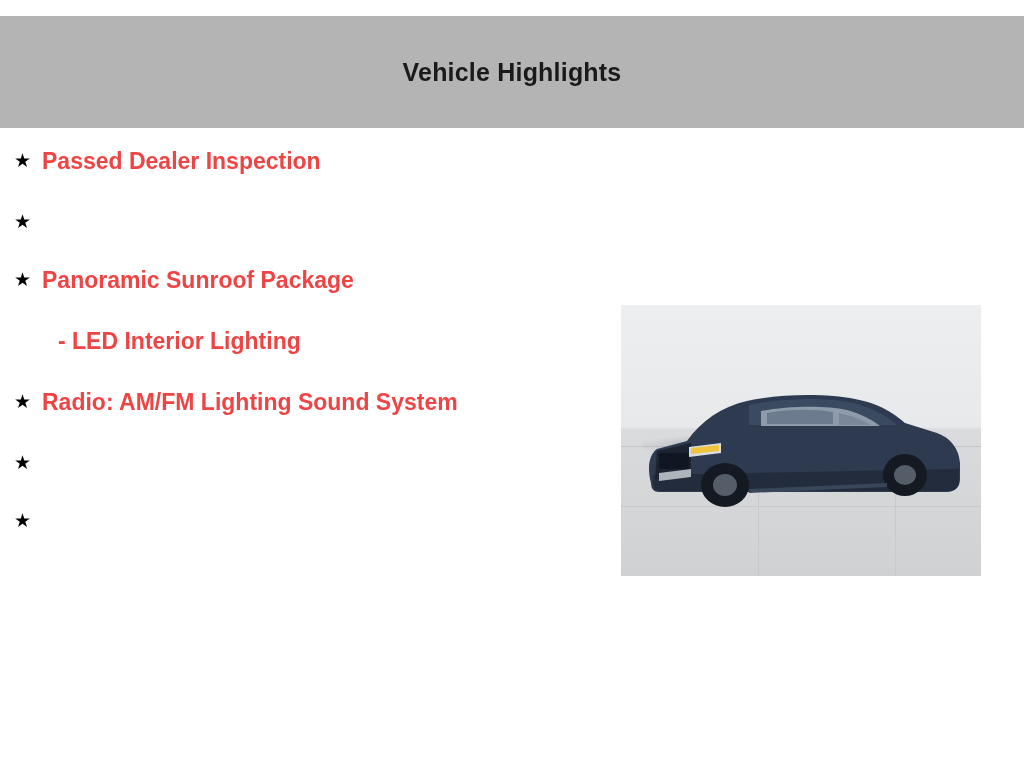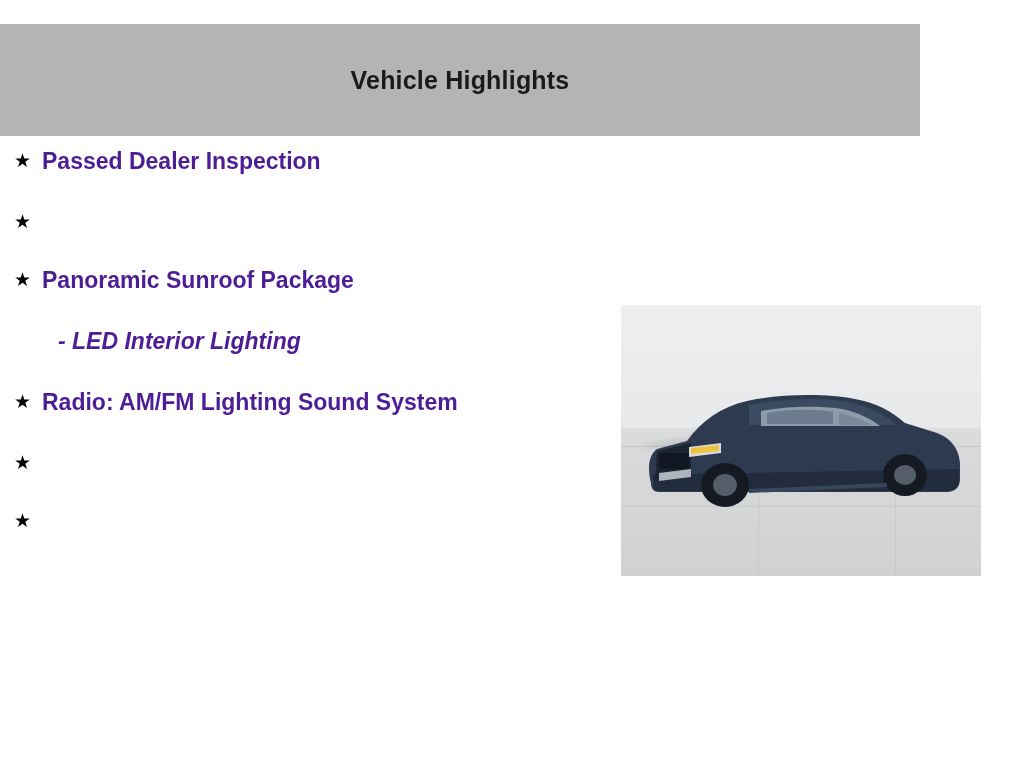--- a/index.html
+++ b/index.html
@@ -15,22 +15,22 @@
   }
   .page {
     position: relative;
     width: 1024px;
     height: 768px;
     background: #ffffff;
   }
   .header-bar {
     position: absolute;
     left: 0;
-    top: 24px;
-    width: 920px;
+    top: 16px;
+    width: 1024px;
     height: 112px;
     background: #b4b4b4;
     display: flex;
     align-items: center;
     justify-content: center;
   }
   .header-title {
     font-size: 25px;
     font-weight: bold;
     color: #1a1a1a;
@@ -60,32 +60,31 @@
     font-size: 19px;
     line-height: 30px;
     color: #000000;
     text-align: left;
     padding-top: 2px;
   }
   .item-text {
     font-size: 23px;
     font-weight: bold;
     line-height: 35px;
-    color: #4c1d95;
+    color: #ef4444;
     max-width: 510px;
   }
   .item.sub {
     margin-bottom: 26px;
   }
   .item.sub .bullet {
     visibility: hidden;
   }
   .item.sub .item-text {
     padding-left: 16px;
-    font-style: italic;
   }
   .vehicle-image {
     position: absolute;
     left: 621px;
     top: 183px;
     width: 360px;
     height: 271px;
     background: linear-gradient(180deg, #eceef0 0%, #e7e9eb 45%, #d9dbdd 46%, #cfd1d3 100%);
     overflow: hidden;
   }

